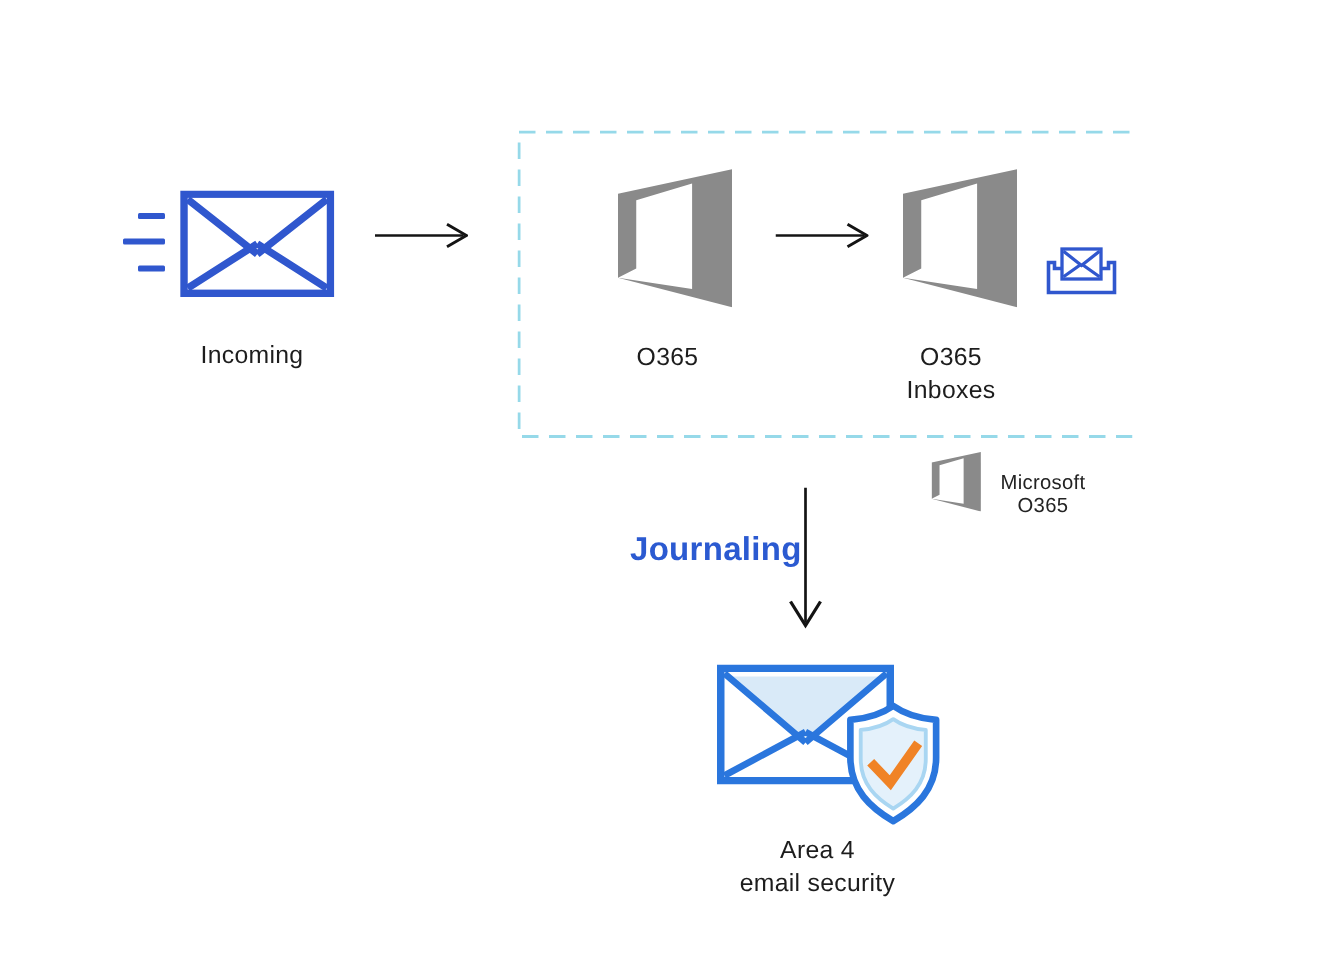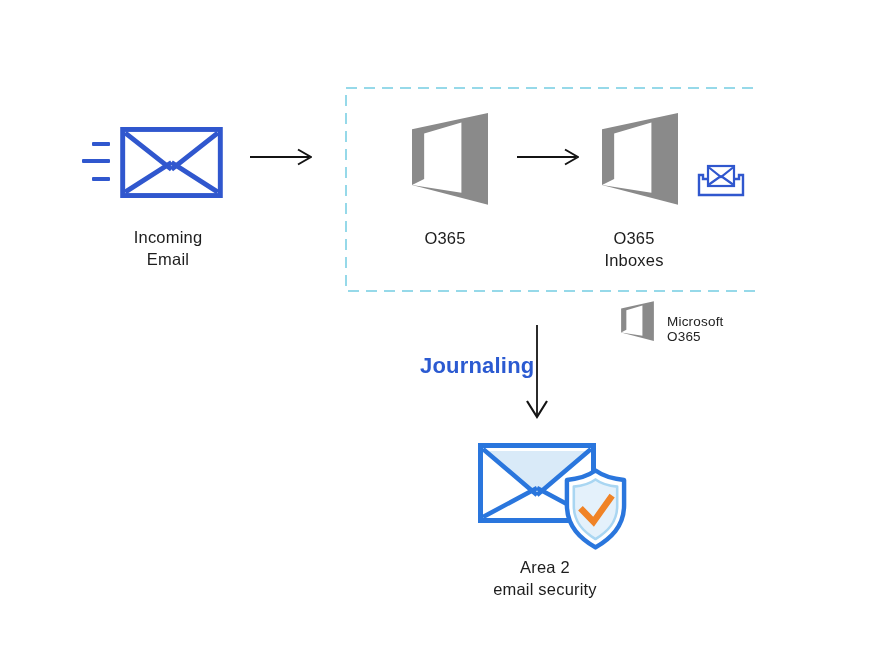--- a/index.html
+++ b/index.html
@@ -5,21 +5,21 @@
   html,body{margin:0;padding:0;background:#ffffff;}
   .stage{
     position:relative;width:755px;height:653px;background:#ffffff;
     font-family:"Liberation Sans", sans-serif;overflow:hidden;
   }
   .abs{position:absolute;}
   .node-label{
     text-align:center;color:#1d1d1d;font-size:16.5px;line-height:22px;
     letter-spacing:0.2px;
   }
-  .legend-label{font-size:13.5px;color:#232323;letter-spacing:0.2px;}
+  .legend-label{font-size:13.5px;color:#232323;letter-spacing:0.2px;text-align:center;}
   .journaling-label{color:#2b5ad1;font-size:22px;font-weight:600;letter-spacing:0.2px;}
   .speed-line{background:#3057ce;border-radius:1px;height:4px;}
   svg{display:block;}
 </style>
 </head>
 <body>
 
 <div class="stage">
 
   <div class="abs" style="left:0;top:0;">
@@ -29,21 +29,20 @@
   </div>
 
   <svg class="abs" style="left:120px;top:127px;" width="103" height="71" viewBox="0 0 104 72">
     <rect x="2.5" y="2.5" width="99" height="67" fill="#ffffff" stroke="#3057ce" stroke-width="5"></rect>
     <path d="M5,66 L52,36 M99,66 L52,36" fill="none" stroke="#3057ce" stroke-width="5"></path>
     <path d="M5,6 L52,43 M99,6 L52,43" fill="none" stroke="#3057ce" stroke-width="5"></path>
   </svg>
 
   <div class="abs node-label" style="left:98px;top:226px;width:140px;">
     <div>Incoming</div>
-    <div>Email</div>
   </div>
 
   <svg class="abs" style="left:250px;top:147px;" width="62" height="20" viewBox="0 0 62 20">
     <path d="M0,10 L59,10" stroke="#141414" stroke-width="1.8" fill="none"></path>
     <path d="M48,2.5 L61,10 L48,17.5" stroke="#141414" stroke-width="2" fill="none"></path>
   </svg>
 
   <svg class="abs" style="left:345px;top:87px;" width="438" height="205" viewBox="0 0 438 205">
     <rect x="1" y="1" width="436" height="203" fill="none" stroke="#96d9e9" stroke-width="2" stroke-dasharray="11,7"></rect>
   </svg>
@@ -101,17 +100,17 @@
     <path d="M5,6 L59,52 M113,6 L59,52" fill="none" stroke="#2a76dd" stroke-width="4.5"></path>
   </svg>
 
   <svg class="abs" style="left:561px;top:467px;" width="69" height="84" viewBox="0 0 70 84">
     <path d="M35,3 C42,8 52,11.5 64,12.5 L64,38 C64,60 50,72 35,81 C20,72 6,60 6,38 L6,12.5 C18,11.5 28,8 35,3 Z" fill="#ffffff" stroke="#2a76dd" stroke-width="4.5" stroke-linejoin="round"></path>
     <path d="M35,12 C40.5,16 48,18.5 57,19.3 L57,39 C57,56 46.5,65.5 35,72.5 C23.5,65.5 13,56 13,39 L13,19.3 C22,18.5 29.5,16 35,12 Z" fill="#e4f1fb" stroke="#a9d6f2" stroke-width="2.6" stroke-linejoin="round"></path>
     <path d="M22,43.5 L33,55 L50,31" fill="none" stroke="#f08326" stroke-width="6.5" stroke-linecap="square" stroke-linejoin="miter"></path>
   </svg>
 
   <div class="abs node-label" style="left:475px;top:556px;width:140px;">
-    <div>Area 2</div>
+    <div>Area 4</div>
     <div>email security</div>
   </div>
 
 </div>
 
 </body></html>

